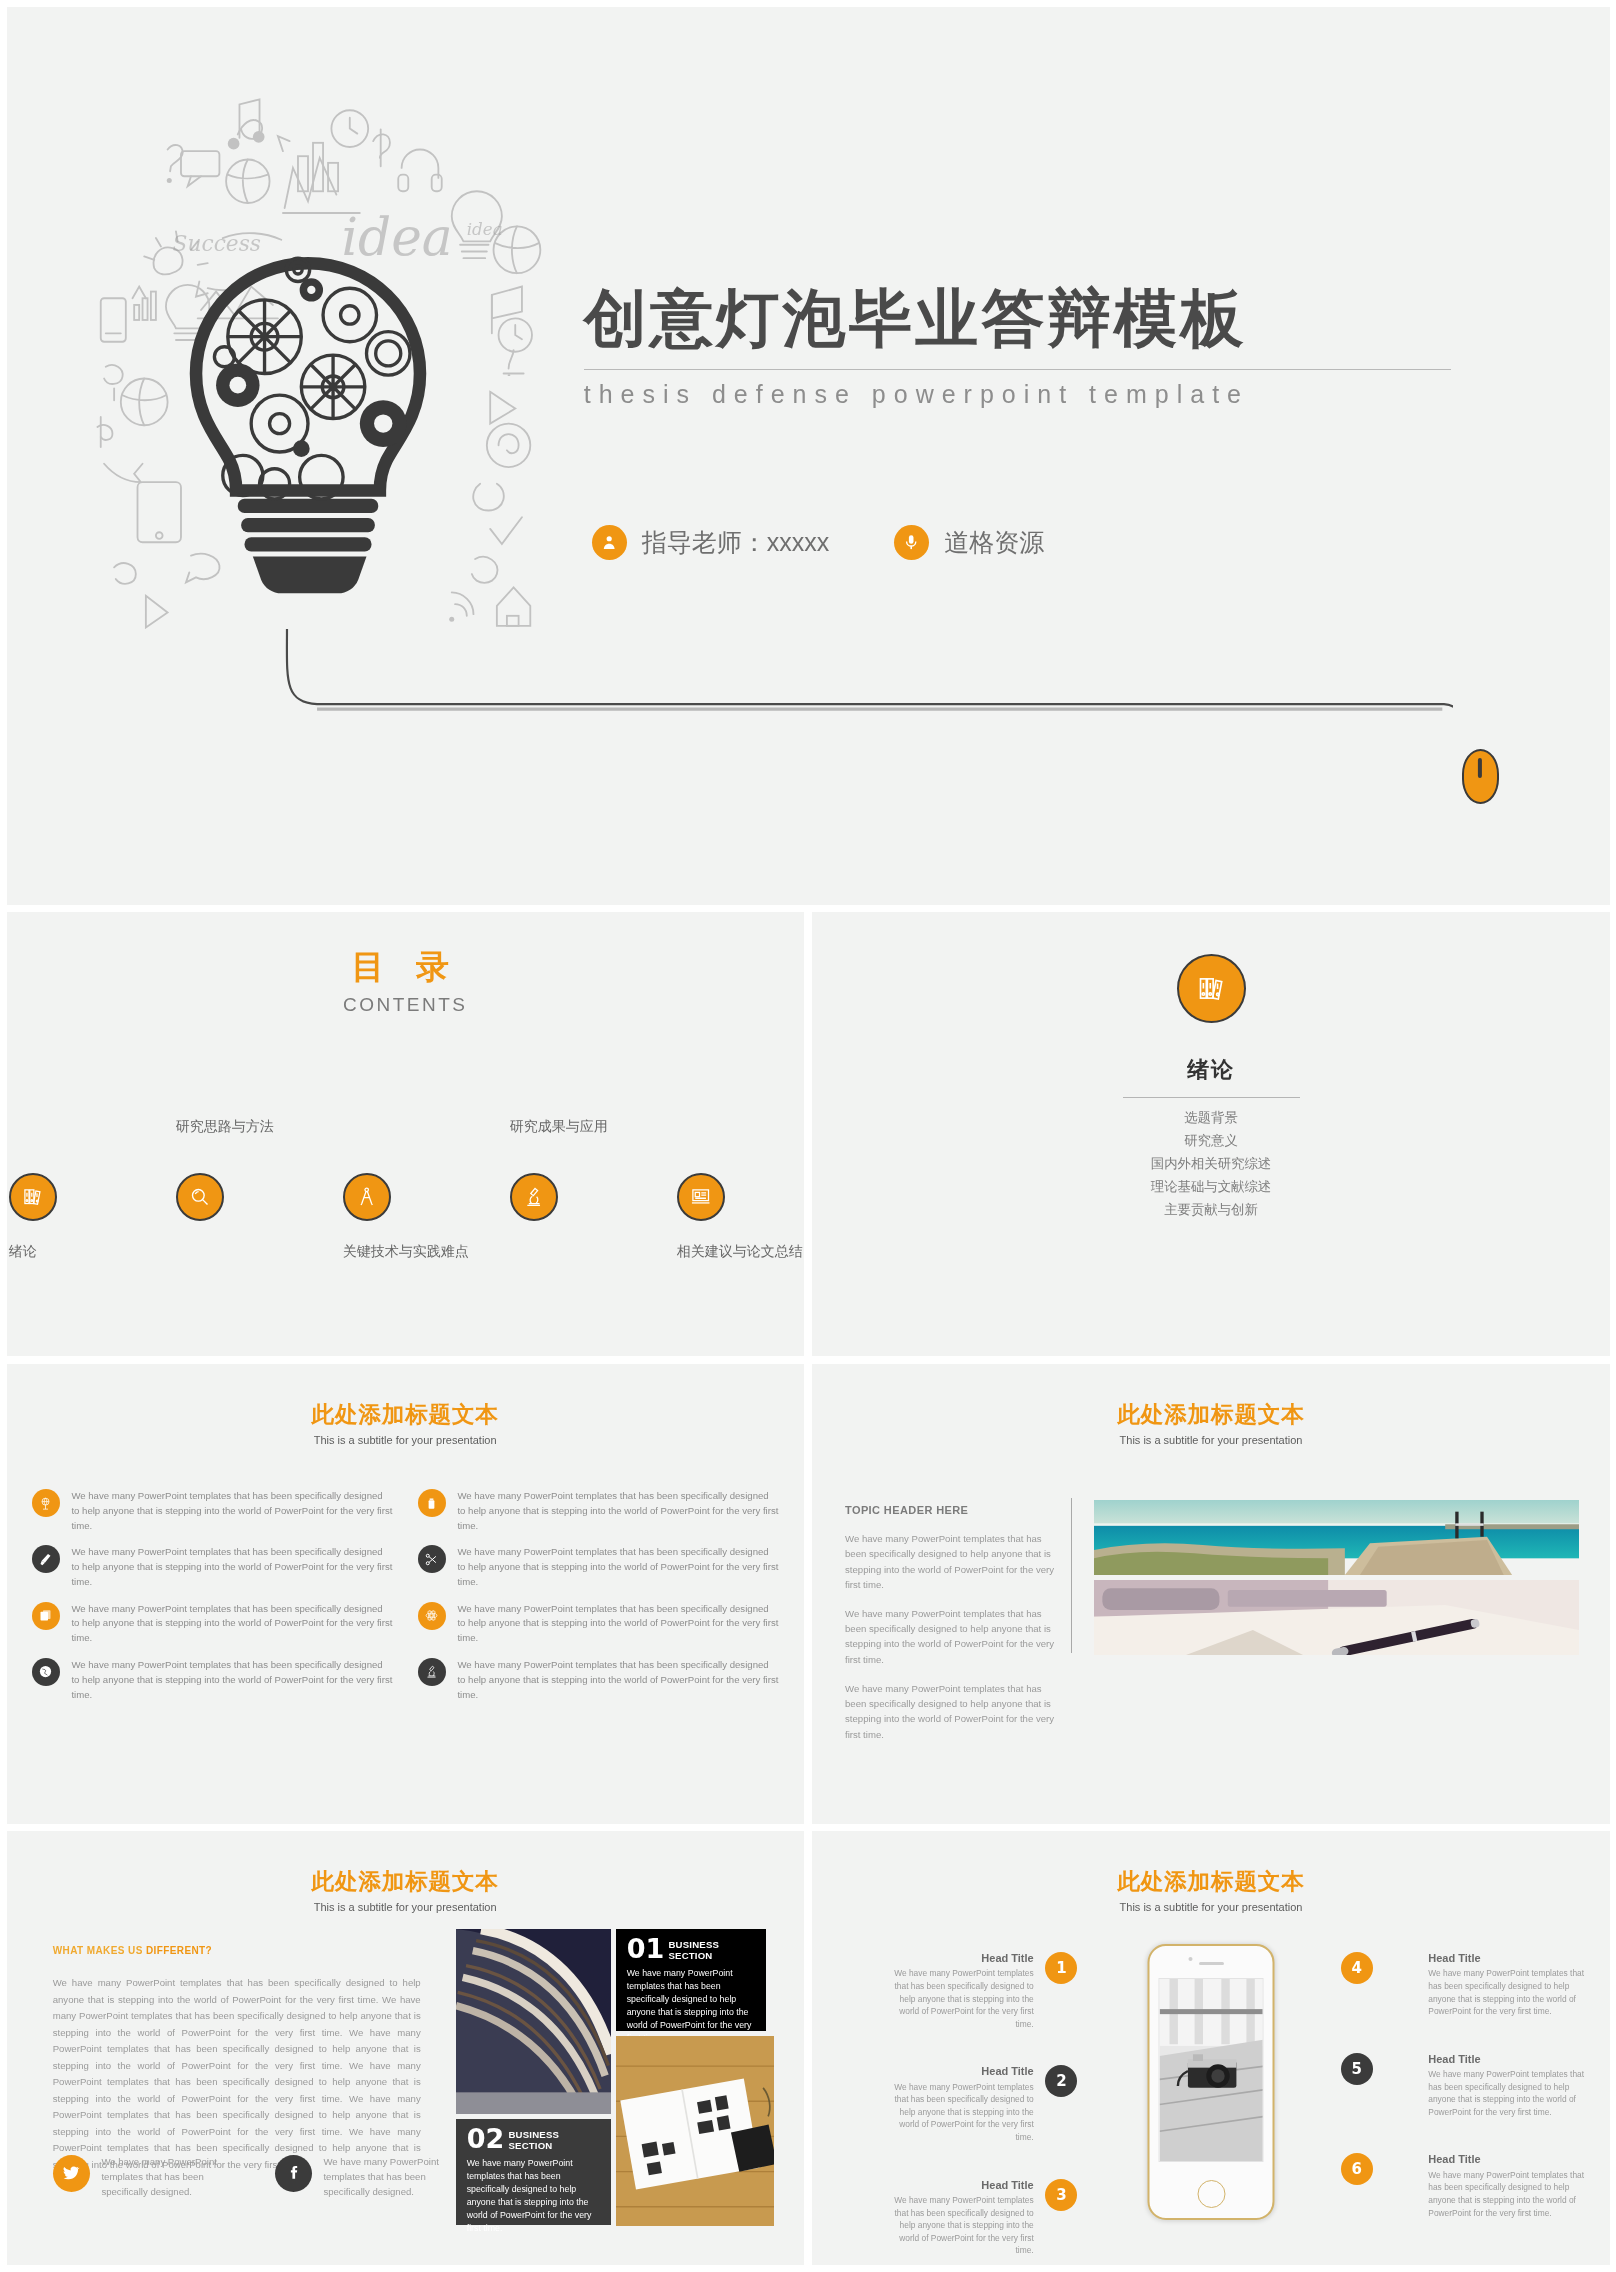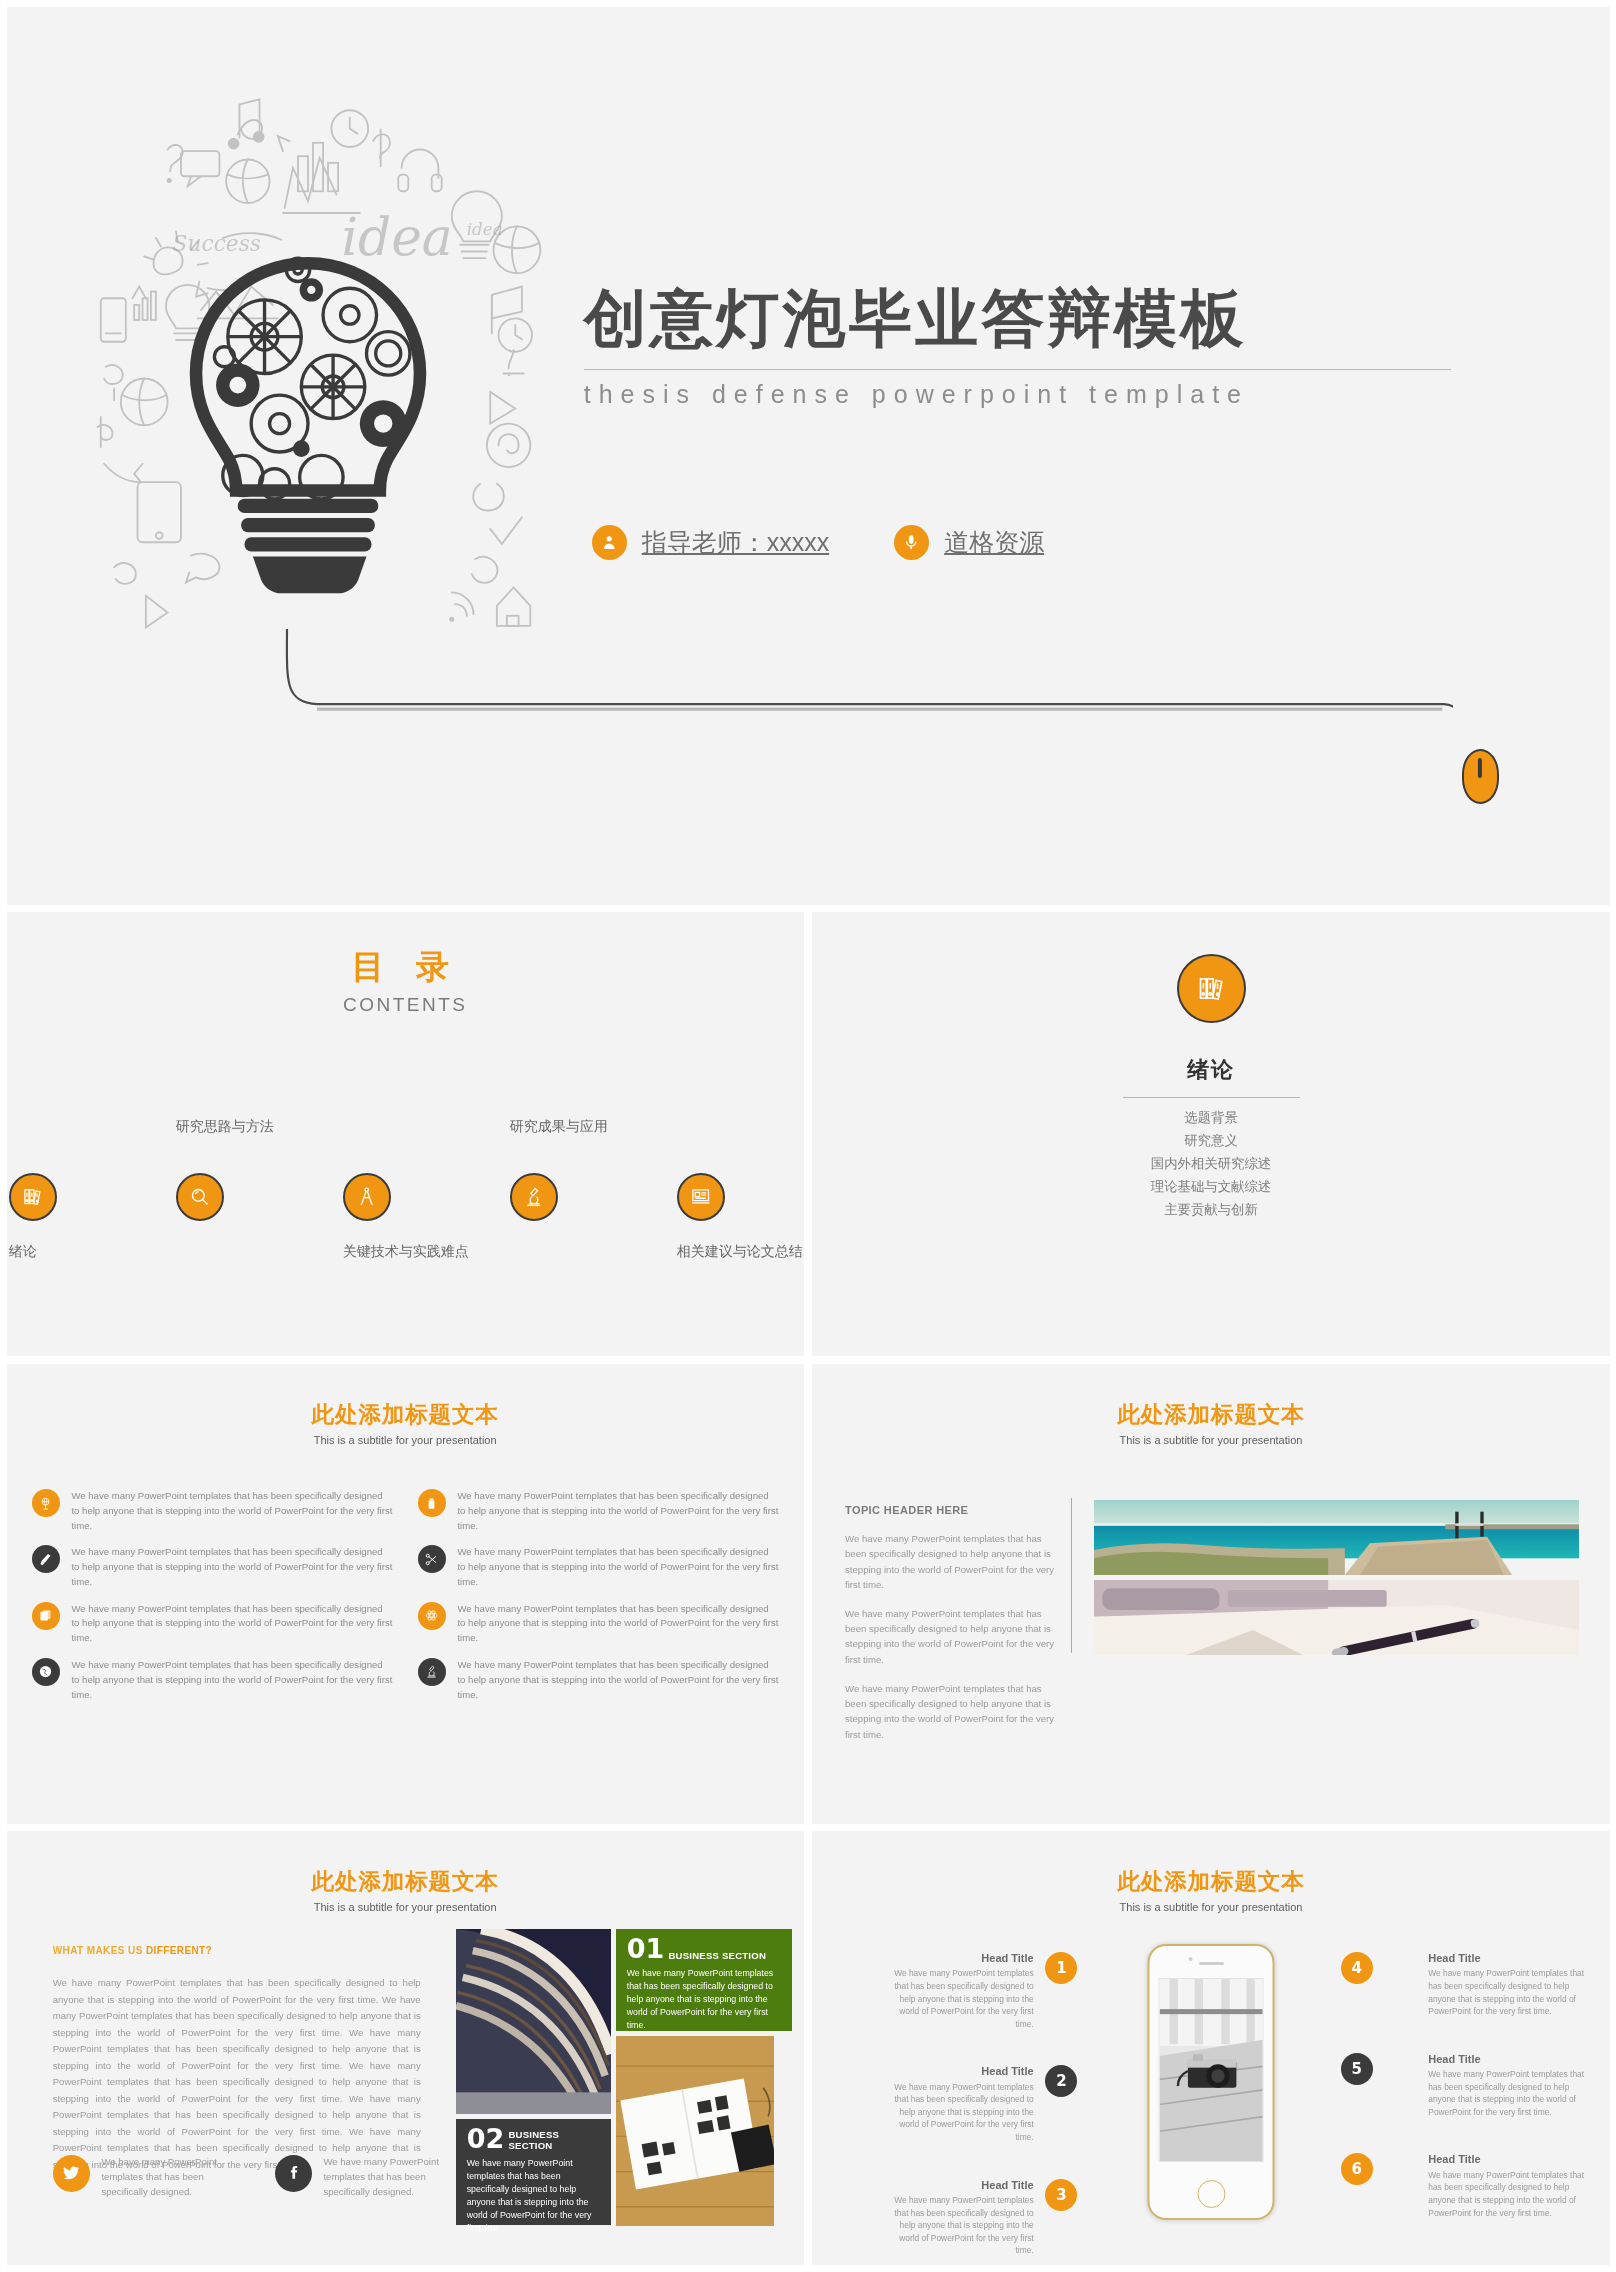--- a/index.html
+++ b/index.html
@@ -26,21 +26,21 @@
   .sub-title {
     font-size: 25px; color: #8d8d8d; letter-spacing: 8px; font-weight: 400;
     white-space: nowrap;
   }
   .meta-row { position: absolute; left: 585px; top: 518px; display: flex; align-items: center; gap: 65px; }
   .meta-item { display: flex; align-items: center; gap: 15px; }
   .meta-badge {
     width: 35px; height: 35px; border-radius: 50%; background: #f09613;
     display: flex; align-items: center; justify-content: center;
   }
-  .meta-text { font-size: 25px; color: #6f6f6f; white-space: nowrap; text-decoration: underline; }
+  .meta-text { font-size: 25px; color: #6f6f6f; white-space: nowrap; }
   .cable { position: absolute; left: 276px; top: 622px; width: 1170px; height: 192px; }
   .mouse {
     position: absolute; left: 1455px; top: 742px; width: 37px; height: 55px;
     background: #f09613; border: 2.5px solid #3a3a3a; border-radius: 18.4px/25px;
   }
   .mouse::after {
     content: ""; position: absolute; left: 50%; top: 7.5px; width: 4.2px; height: 20px;
     background: #3a3a3a; border-radius: 2.5px; transform: translateX(-50%);
   }
 
@@ -107,21 +107,21 @@
   .diff-head { position: absolute; left: 46px; top: 114px; font-size: 10px; font-weight: 700; color: #f0a92f; letter-spacing: 0.4px; }
   .diff-head b { color: #f09613; }
   .diff-body { position: absolute; left: 46px; top: 144px; width: 368px; font-size: 9.6px; line-height: 1.72; color: #9b9b9b; text-align: justify; }
   .social-row { position: absolute; left: 46px; top: 324px; display: flex; gap: 30px; }
   .social-item { display: flex; align-items: flex-start; gap: 11.7px; width: 192px; }
   .social-circle { width: 37px; height: 37px; min-width: 37px; border-radius: 50%; display: flex; align-items: center; justify-content: center; }
   .social-text { font-size: 9.6px; line-height: 1.55; color: #9b9b9b; }
 
   .biz-grid { position: absolute; left: 449px; top: 98px; width: 317px; height: 297px; }
   .biz-img-lib { position: absolute; left: 0; top: 0; width: 155px; height: 185px; overflow: hidden; }
-  .biz-01 { position: absolute; left: 160px; top: 0; width: 176px; height: 102px; background: #4d7c0f; padding: 9.2px 11px; }
+  .biz-01 { position: absolute; left: 160px; top: 0; width: 150px; height: 102px; background: #000000; padding: 9.2px 11px; }
   .biz-book { position: absolute; left: 160px; top: 107px; width: 158px; height: 190px; overflow: hidden; }
   .biz-02 { position: absolute; left: 0; top: 190px; width: 155px; height: 106px; background: #3b3b3b; padding: 9.2px 11px; }
   .biz-num { font-size: 27px; font-weight: 700; color: #fff; line-height: .85; font-family: "DejaVu Sans", sans-serif; }
   .biz-label { font-size: 9.6px; font-weight: 700; color: #fff; letter-spacing: 0.2px; }
   .biz-head { display: flex; align-items: flex-end; gap: 4.2px; margin-bottom: 5.8px; }
   .biz-text { font-size: 8.8px; line-height: 1.48; color: #fff; }
 
   .head-rows-left { position: absolute; left: 23.4px; top: 121px; width: 242px; }
   .head-rows-right { position: absolute; right: 18.4px; top: 121px; width: 251px; }
   .head-row { display: flex; gap: 11.7px; margin-bottom: 35px; align-items: flex-start; }

